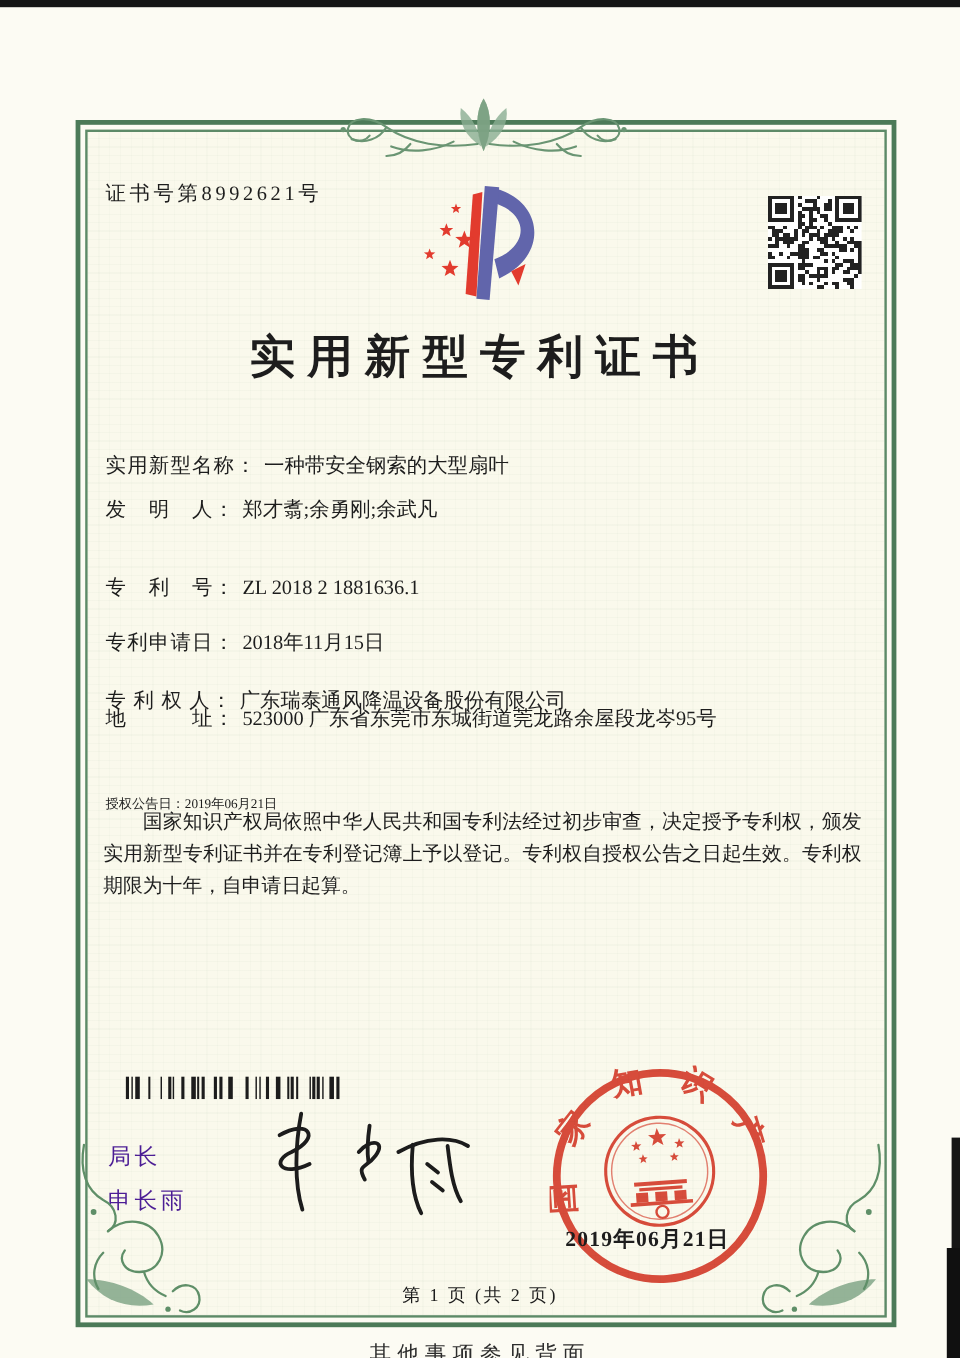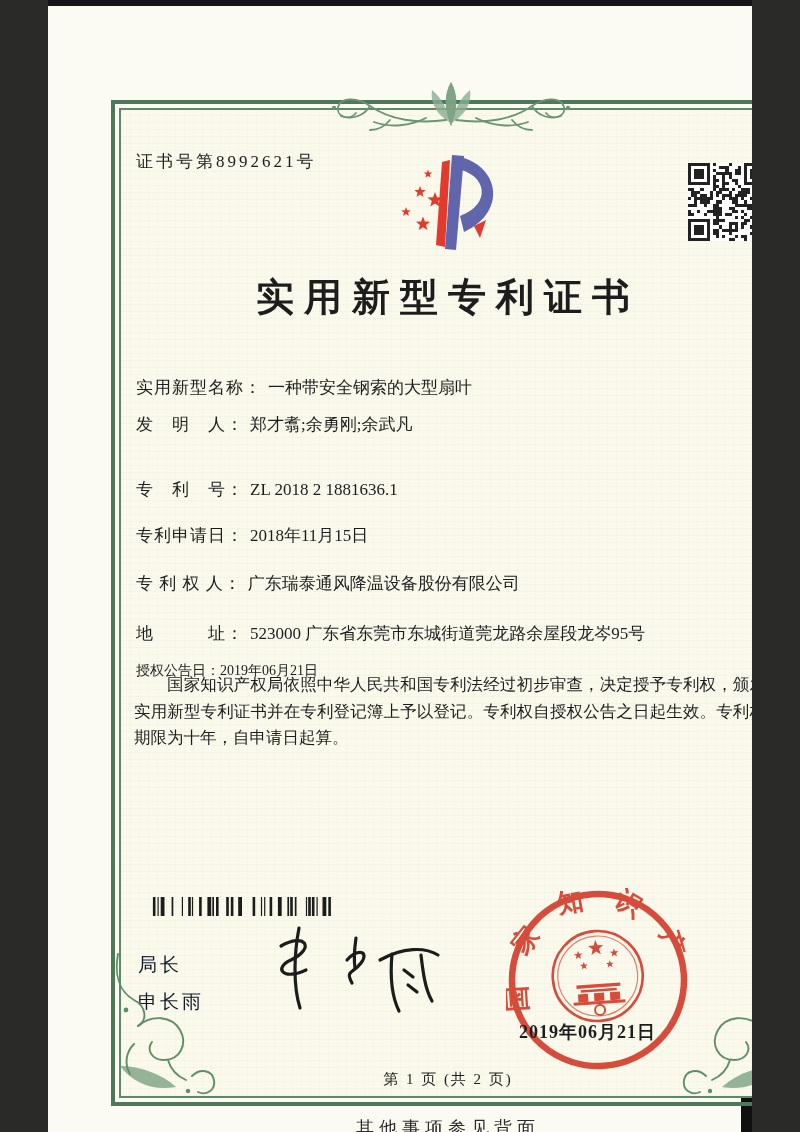--- a/index.html
+++ b/index.html
@@ -1,37 +1,37 @@
 <!DOCTYPE html>
 <html><head>
 <meta charset="utf-8">
 <style>
   html,body{margin:0;padding:0;background:#2a2a28;}
-  .page{position:relative;width:704px;height:1132px;margin:0 auto;background:#fcfbf3;overflow:hidden;
+  .page{position:relative;width:800px;height:1132px;margin:0 auto;background:#fcfbf3;overflow:hidden;
         font-family:"Liberation Serif","DejaVu Serif",serif;color:#1d1d1d;}
   .scan-top{position:absolute;left:0;top:0;width:800px;height:6px;background:#151515;}
   .scan-right{position:absolute;right:0;top:948px;width:7px;height:184px;background:#161616;}
   .scan-right2{position:absolute;right:0;top:1040px;width:11px;height:92px;background:#101010;}
 
   .frame{position:absolute;left:63px;top:100px;width:676px;height:998px;border:4px solid #4c7a58;}
   .frame-inner{position:absolute;left:4px;top:4px;right:4px;bottom:4px;border:2px solid #5d8a68;
         background-color:#faf9ec;
         background-image:repeating-linear-gradient(0deg,rgba(140,170,140,.05) 0 1px,transparent 1px 7px),
                          repeating-linear-gradient(90deg,rgba(140,170,140,.04) 0 1px,transparent 1px 9px);}
   .abs{position:absolute;}
   .cert-no{left:88px;top:150px;font-size:17px;letter-spacing:3px;}
   .title{left:0;top:272px;width:800px;text-align:center;font-size:38px;font-weight:700;letter-spacing:10px;}
   .row{left:88px;font-size:17px;white-space:nowrap;}
   .row .lab{letter-spacing:1px;}
   .row .val{margin-left:6px;}
-  .row2{left:88px;font-size:14px;white-space:nowrap;display:flex;gap:58px;}
+  .row2{left:88px;font-size:11px;white-space:nowrap;display:flex;gap:58px;}
   .paras{left:86px;top:672px;width:632px;font-size:16.5px;line-height:26.5px;text-align:justify;}
   .paras p{margin:0;text-indent:2em;}
   .boss{left:90px;top:946px;font-family:"Liberation Sans","DejaVu Sans",sans-serif;font-size:19px;
-        letter-spacing:3px;line-height:37px;color:#0f172a;}
+        letter-spacing:3px;line-height:37px;color:#4c1d95;}
   .seal-date{left:471px;top:1020px;font-size:18px;letter-spacing:1px;z-index:6;font-weight:600;}
   .footer{left:0;top:1070px;width:800px;text-align:center;font-size:15px;letter-spacing:2px;}
   .backnote{left:0;top:1116px;width:800px;text-align:center;font-size:18px;letter-spacing:5px;color:#2c2c2c;}
   svg{display:block;}
   .seal-svg{opacity:.9;mix-blend-mode:multiply;z-index:5;}
   .sig-svg{z-index:4;}
 </style>
 </head>
 <body>
 
@@ -324,21 +324,21 @@
   </div>
   <div class="abs row" style="top:478px">
     <span class="lab">专　利　号：</span><span class="val">ZL 2018 2 1881636.1</span>
   </div>
   <div class="abs row" style="top:524px">
     <span class="lab">专利申请日：</span><span class="val">2018年11月15日</span>
   </div>
   <div class="abs row" style="top:572px">
     <span class="lab">专 利 权 人：</span><span class="val">广东瑞泰通风降温设备股份有限公司</span>
   </div>
-  <div class="abs row" style="top:622px">
+  <div class="abs row" style="top:587px">
     <span class="lab">地　　　址：</span><span class="val">523000 广东省东莞市东城街道莞龙路余屋段龙岑95号</span>
   </div>
   <div class="abs row2" style="top:662px">
     <span><span class="lab">授权公告日：</span><span class="val">2019年06月21日</span></span>
   </div>
 
   <div class="abs paras">
     <p>国家知识产权局依照中华人民共和国专利法经过初步审查，决定授予专利权，颁发实用新型专利证书并在专利登记簿上予以登记。专利权自授权公告之日起生效。专利权期限为十年，自申请日起算。</p>
   </div>
 

